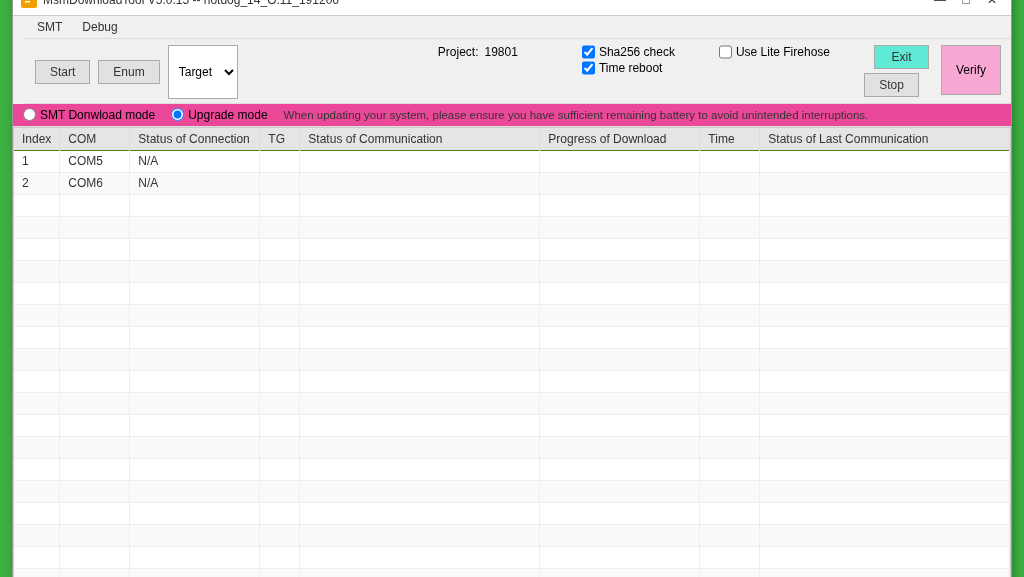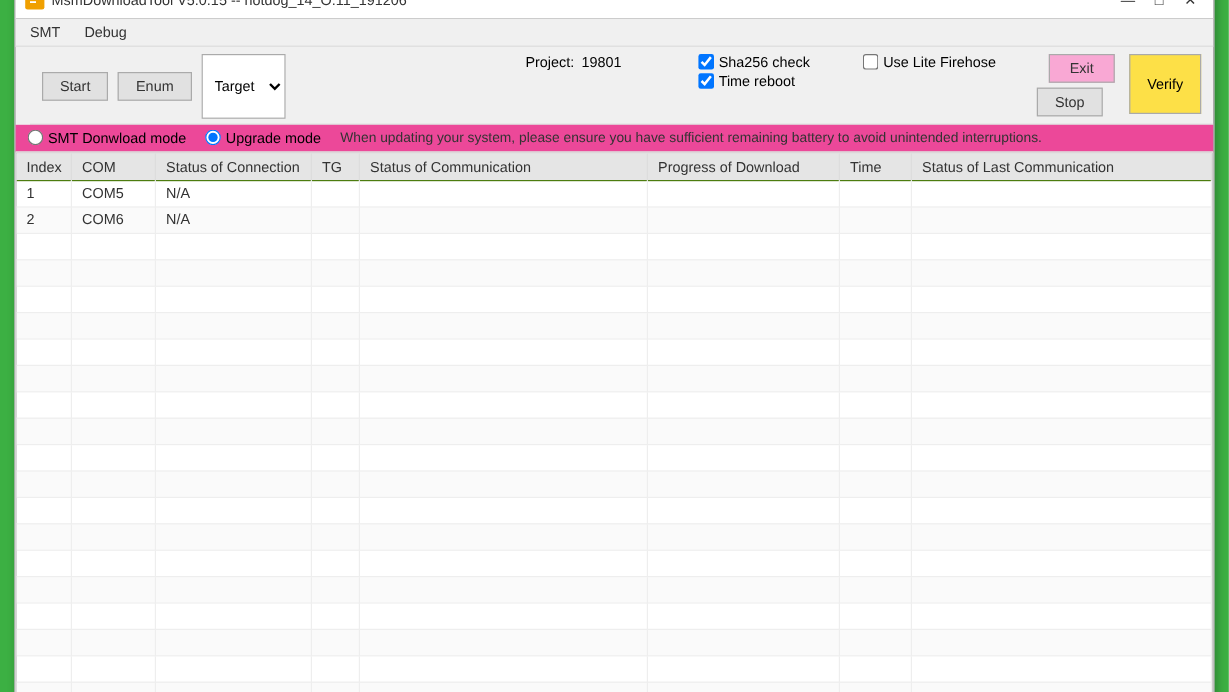--- a/index.html
+++ b/index.html
@@ -63,20 +63,21 @@
       display: flex;
       align-items: center;
       justify-content: center;
     }
     .menu-bar {
       background: #f0f0f0;
       padding: 2px 8px;
       display: flex;
       gap: 12px;
       border-bottom: 1px solid #ddd;
+      margin-left: 12px;
     }
     .menu-item {
       padding: 2px 4px;
       cursor: pointer;
       font-size: 12px;
       color: #333;
     }
     .btn {
       padding: 4px 14px;
       background: #e1e1e1;
@@ -99,43 +100,42 @@
       min-width: 70px;
     }
     .checkboxes {
       display: flex;
       flex-direction: column;
       gap: 2px;
       margin-left: 20px;
     }
     .checkbox-row {
       display: flex;
-      align-items: center;
       gap: 4px;
       font-size: 12px;
       padding-left: 26px;
     }
     .checkbox-row input[type="checkbox"] {
       cursor: pointer;
     }
     .lite-firehose {
       margin-left: 10px;
     }
     .exit-btn {
       margin-left: 20px;
       padding: 4px 14px;
-      background: #f9a8d4;
+      background: #5eead4;
       border: 1px solid #aaa;
       cursor: pointer;
       font-size: 12px;
       min-width: 55px;
     }
     .verify-btn {
       padding: 20px 14px;
-      background: #fde047;
+      background: #f9a8d4;
       border: 1px solid #aaa;
       cursor: pointer;
       font-size: 12px;
       min-width: 55px;
       height: 50px;
     }
     .stop-btn {
       padding: 4px 14px;
       background: #e1e1e1;
       border: 1px solid #aaa;

